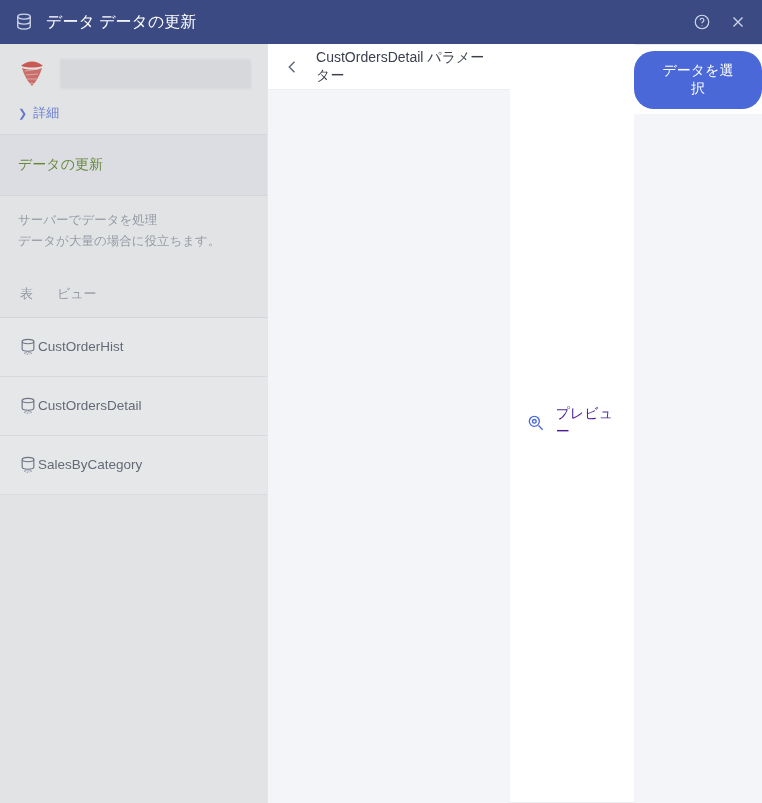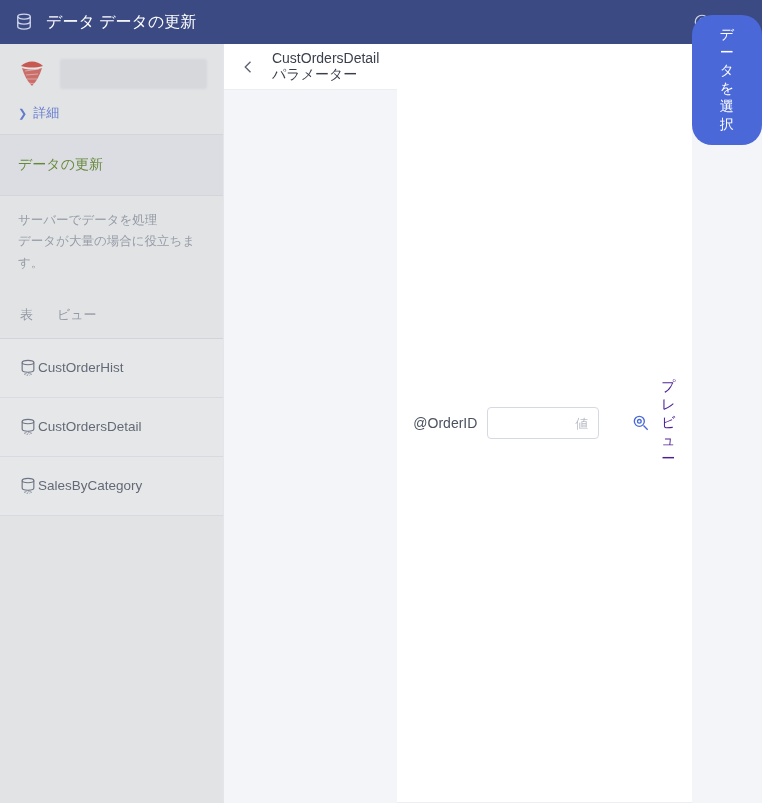--- a/index.html
+++ b/index.html
@@ -292,24 +292,20 @@
   <div class="right-pane">
     <div class="panel-head">
       <span class="back-btn">
         <svg viewBox="0 0 24 24" width="18" height="18" fill="none" stroke="#5b6276" stroke-width="1.8">
           <path d="M14 5l-7 7 7 7"></path>
         </svg>
       </span>
       <div class="panel-title">CustOrdersDetail パラメーター</div>
     </div>
 
-    <div class="param-row">
-      <div class="param-name">@OrderID</div>
-      <input class="param-input" placeholder="値" style="">
-    </div>
 
     <div class="preview-row">
       <span class="pv-icon">
         <svg viewBox="0 0 24 24" width="20" height="20" fill="none" stroke="#4a68d8" stroke-width="1.6">
           <circle cx="10" cy="10" r="6"></circle>
           <path d="M15 15l5 5"></path>
           <circle cx="10" cy="10" r="2.2"></circle>
         </svg>
       </span>
       <span>プレビュー</span>

